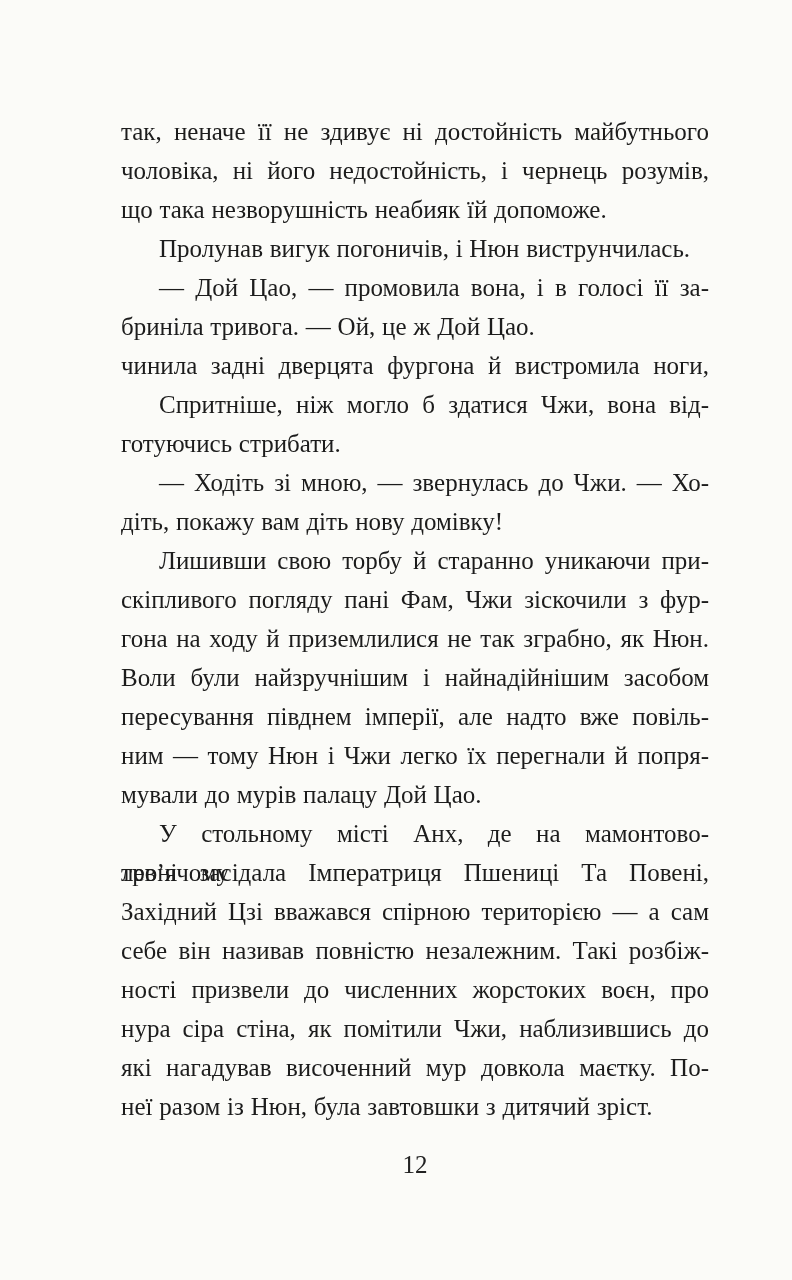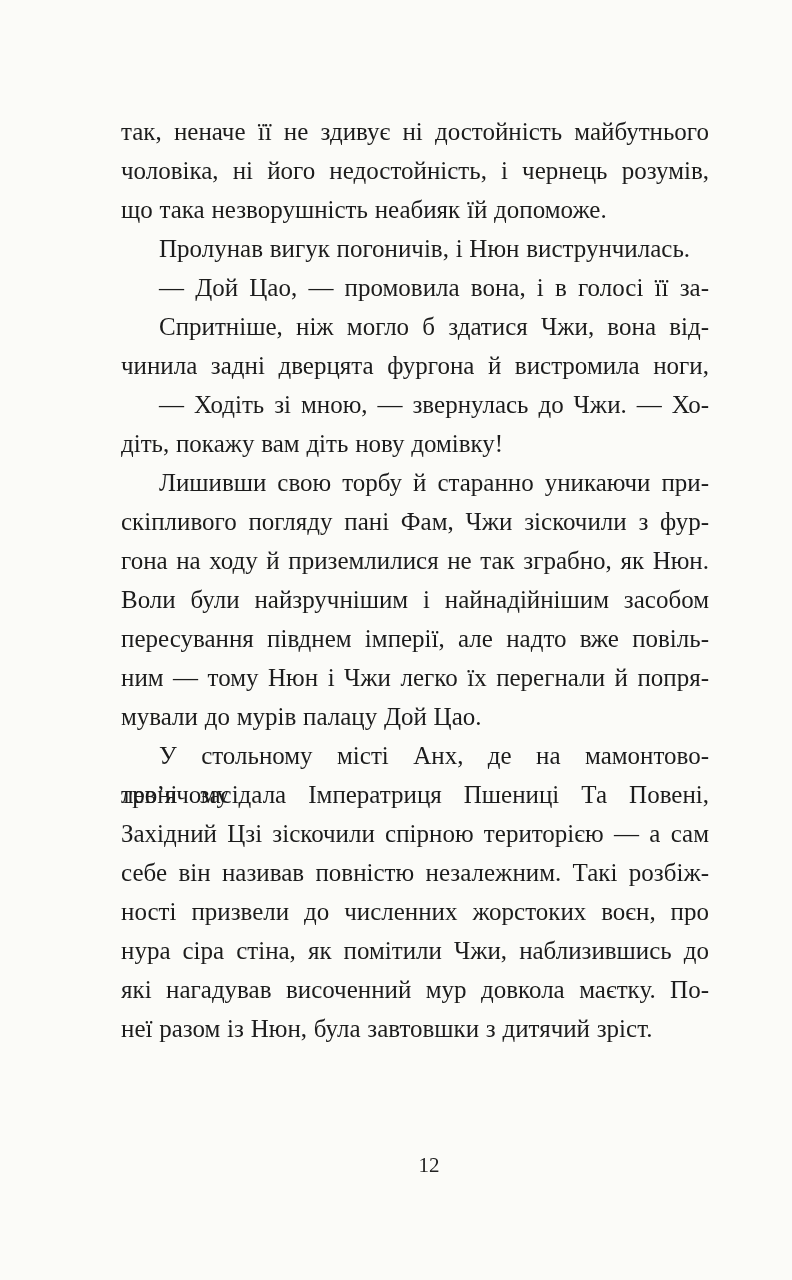--- a/index.html
+++ b/index.html
@@ -39,66 +39,68 @@
   }
   .line.last {
     text-align: center;
     text-align-last: left;
   }
   .line.indent {
     text-indent: 38px;
   }
   .page-number {
     position: absolute;
-    left: 135px;
+    left: 121px;
     top: 1150px;
     width: 588px;
     text-align: center;
-    font-size: 21px;
+    font-size: 25px;
     line-height: 30px;
     color: #222;
   }
 </style>
 </head>
 <body>
 
 <div class="page">
   <div class="text-block" id="text-block">
       <div class="para">
         <div class="line">так, неначе її не здивує ні достойність майбутнього</div>
         <div class="line">чоловіка, ні його недостойність, і чернець розумів,</div>
         <div class="line last">що така незворушність неабияк їй допоможе.</div>
       </div>
       <div class="para">
         <div class="line last indent">Пролунав вигук погоничів, і Нюн виструнчилась.</div>
       </div>
       <div class="para">
         <div class="line indent">— Дой Цао, — промовила вона, і в голосі її за-</div>
+        <div class="line last">бриніла тривога. — Ой, це ж Дой Цао.</div>
       </div>
       <div class="para">
+        <div class="line">чинила задні дверцята фургона й вистромила ноги,</div>
         <div class="line indent">Спритніше, ніж могло б здатися Чжи, вона від-</div>
-        <div class="line">чинила задні дверцята фургона й вистромила ноги,</div>
+        <div class="line last">готуючись стрибати.</div>
       </div>
       <div class="para">
         <div class="line indent">— Ходіть зі мною, — звернулась до Чжи. — Хо-</div>
         <div class="line last">діть, покажу вам діть нову домівку!</div>
       </div>
       <div class="para">
         <div class="line indent">Лишивши свою торбу й старанно уникаючи при-</div>
         <div class="line">скіпливого погляду пані Фам, Чжи зіскочили з фур-</div>
         <div class="line">гона на ходу й приземлилися не так зграбно, як Нюн.</div>
         <div class="line">Воли були найзручнішим і найнадійнішим засобом</div>
         <div class="line">пересування півднем імперії, але надто вже повіль-</div>
         <div class="line">ним — тому Нюн і Чжи легко їх перегнали й попря-</div>
         <div class="line last">мували до мурів палацу Дой Цао.</div>
       </div>
       <div class="para">
         <div class="line indent">У стольному місті Анх, де на мамонтово-лев’ячому</div>
         <div class="line">троні засідала Імператриця Пшениці Та Повені,</div>
-        <div class="line">Західний Цзі зіскочили спірною територією — а сам</div>
+        <div class="line">Західний Цзі вважався спірною територією — а сам</div>
         <div class="line">себе він називав повністю незалежним. Такі розбіж-</div>
         <div class="line">ності призвели до численних жорстоких воєн, про</div>
         <div class="line">нура сіра стіна, як помітили Чжи, наблизившись до</div>
         <div class="line">які нагадував височенний мур довкола маєтку. По-</div>
         <div class="line last">неї разом із Нюн, була завтовшки з дитячий зріст.</div>
       </div>
     </div>
   <div class="page-number">12</div>
 </div>
 

